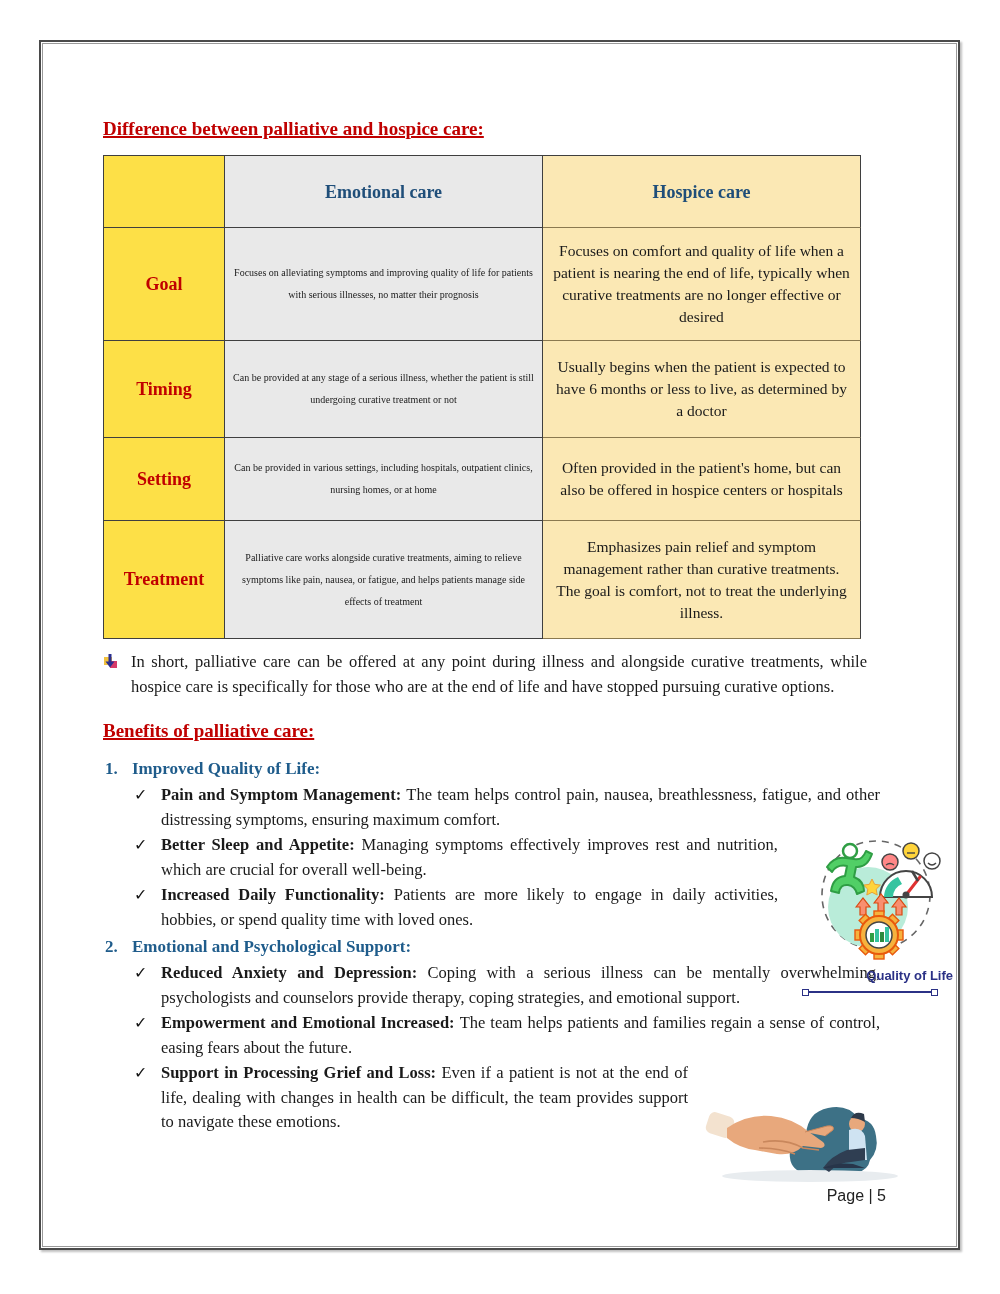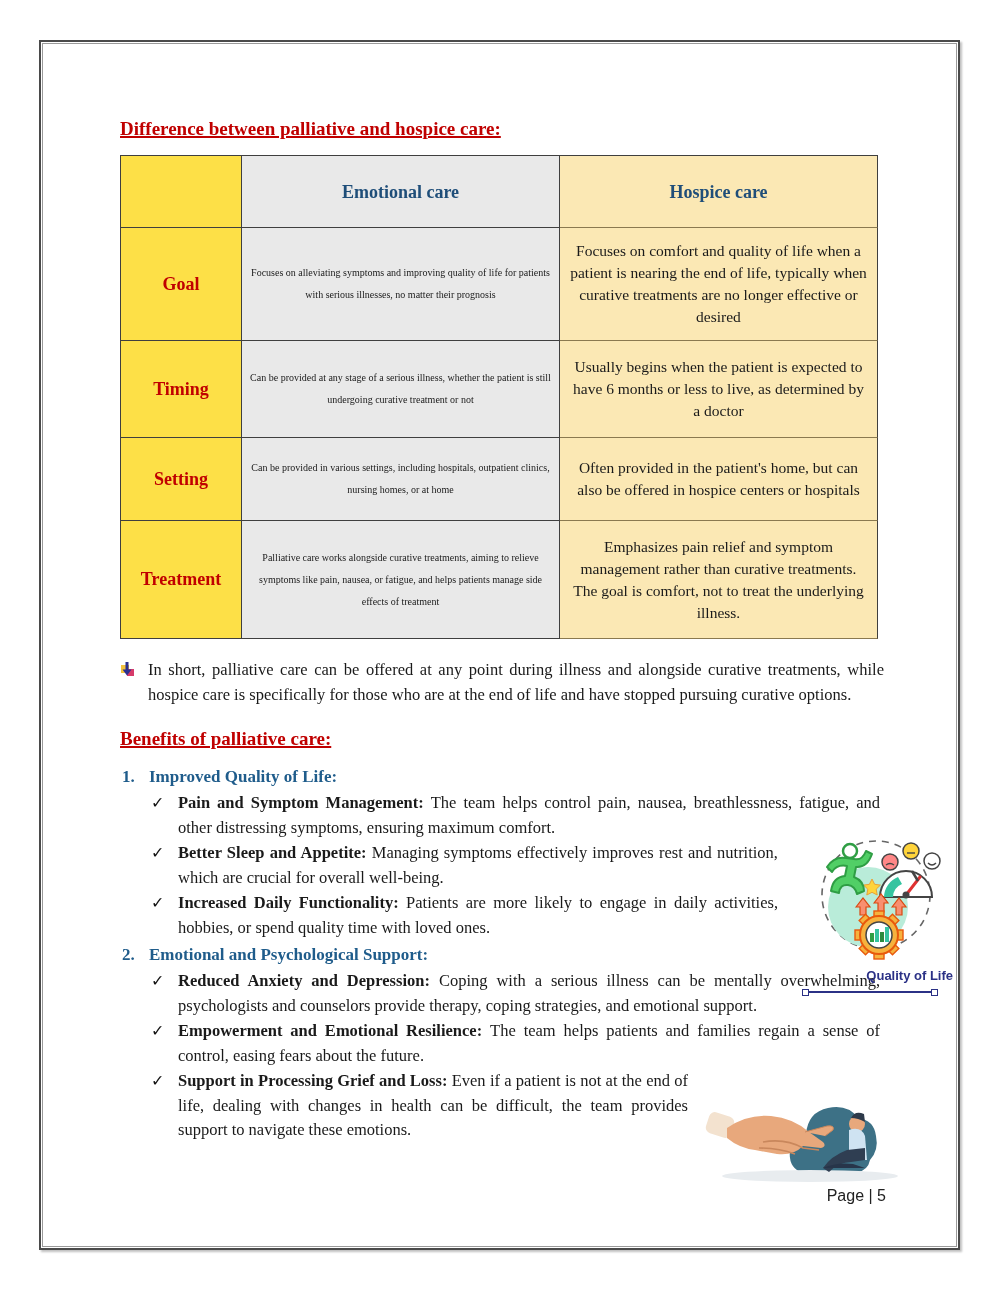--- a/index.html
+++ b/index.html
@@ -1,33 +1,33 @@
 <!DOCTYPE html>
 <html><head>
 <meta charset="utf-8">
 <style>
   html,body{margin:0;padding:0;background:#ffffff;}
   body{width:1000px;height:1294px;position:relative;font-family:"Liberation Serif",serif;color:#1a1a1a;}
   .page{position:absolute;left:39px;top:40px;width:921px;height:1210px;border:2px solid #4a4a4a;box-shadow:inset 0 0 0 1px #ffffff, inset 0 0 0 2px #9a9a9a, 2px 2px 2px rgba(0,0,0,.25);background:#fff;box-sizing:border-box;}
-  .content{position:relative;padding:76px 78px 0 79px;}
+  .content{position:relative;padding:76px 78px 0 62px;}
 
   .h-red{color:#c00000;font-weight:bold;font-size:19px;text-decoration:underline;text-decoration-thickness:2px;margin:0;}
   .title1{margin-bottom:15px;}
   .title2{margin-top:21px;margin-bottom:17px;}
 
   table.cmp{border-collapse:separate;border-spacing:0;table-layout:fixed;width:757px;border-top:1px solid #3f3f3f;border-left:1px solid #3f3f3f;}
   table.cmp td,table.cmp th{border-right:1px solid #3f3f3f;border-bottom:1px solid #3f3f3f;vertical-align:middle;text-align:center;padding:4px 8px;box-sizing:border-box;}
   col.c1{width:121px;}col.c2{width:318px;}col.c3{width:318px;}
   .cell-label{background:#fde047;color:#c00000;font-weight:bold;font-size:18px;}
   .cell-pall{background:#e9e9e9;font-size:10px;line-height:22px;}
   .cell-hosp{background:#fbe8b4;font-size:15.5px;line-height:22px;border-bottom-color:#8a7950 !important;}
   th.cell-pall,th.cell-hosp{font-size:18px;line-height:22px;color:#1f4e79;font-weight:bold;}
   tr.r-head{height:72px;} tr.r-goal{height:113px;} tr.r-timing{height:97px;} tr.r-setting{height:83px;} tr.r-treat{height:118px;}
 
-  .summary{position:relative;margin-top:19px;padding-left:28px;font-size:16.5px;line-height:24.5px;text-align:justify;width:764px;box-sizing:border-box;}
+  .summary{position:relative;margin-top:11px;padding-left:28px;font-size:16.5px;line-height:24.5px;text-align:justify;width:764px;box-sizing:border-box;}
   .summary .bullet-ic{position:absolute;left:0;top:4px;}
 
   .num-head{position:relative;padding-left:29px;font-size:17px;font-weight:bold;color:#1f5c8b;margin:5px 0 4px 0;}
   .num-head .num{position:absolute;left:2px;}
   .check-item{position:relative;padding-left:58px;font-size:16.5px;line-height:24.5px;text-align:justify;margin:0 0 1px 0;}
   .check-item .check{position:absolute;left:31px;top:0;font-size:16px;color:#111;}
   .li-bold{font-weight:bold;}
   .li-bold::after{content:" ";}
   .narrow-qol{margin-right:102px;}
   .narrow-hand{margin-right:192px;}
@@ -118,21 +118,21 @@
     <div class="num-head">
       <span class="num">2.</span>
       <span>Emotional and Psychological Support:</span>
     </div>
     <div class="check-item">
       <span class="check">✓</span>
       <span class="li-bold">Reduced Anxiety and Depression:</span><span>Coping with a serious illness can be mentally overwhelming, psychologists and counselors provide therapy, coping strategies, and emotional support.</span>
     </div>
     <div class="check-item">
       <span class="check">✓</span>
-      <span class="li-bold">Empowerment and Emotional Resilience:</span><span>The team helps patients and families regain a sense of control, easing fears about the future.</span>
+      <span class="li-bold">Empowerment and Emotional Increased:</span><span>The team helps patients and families regain a sense of control, easing fears about the future.</span>
     </div>
     <div class="check-item narrow-hand">
       <span class="check">✓</span>
       <span class="li-bold">Support in Processing Grief and Loss:</span><span>Even if a patient is not at the end of life, dealing with changes in health can be difficult, the team provides support to navigate these emotions.</span>
     </div>
 
   </div>
 
   <div class="qol-fig">
     <svg width="140" height="125" viewBox="0 0 140 125">

